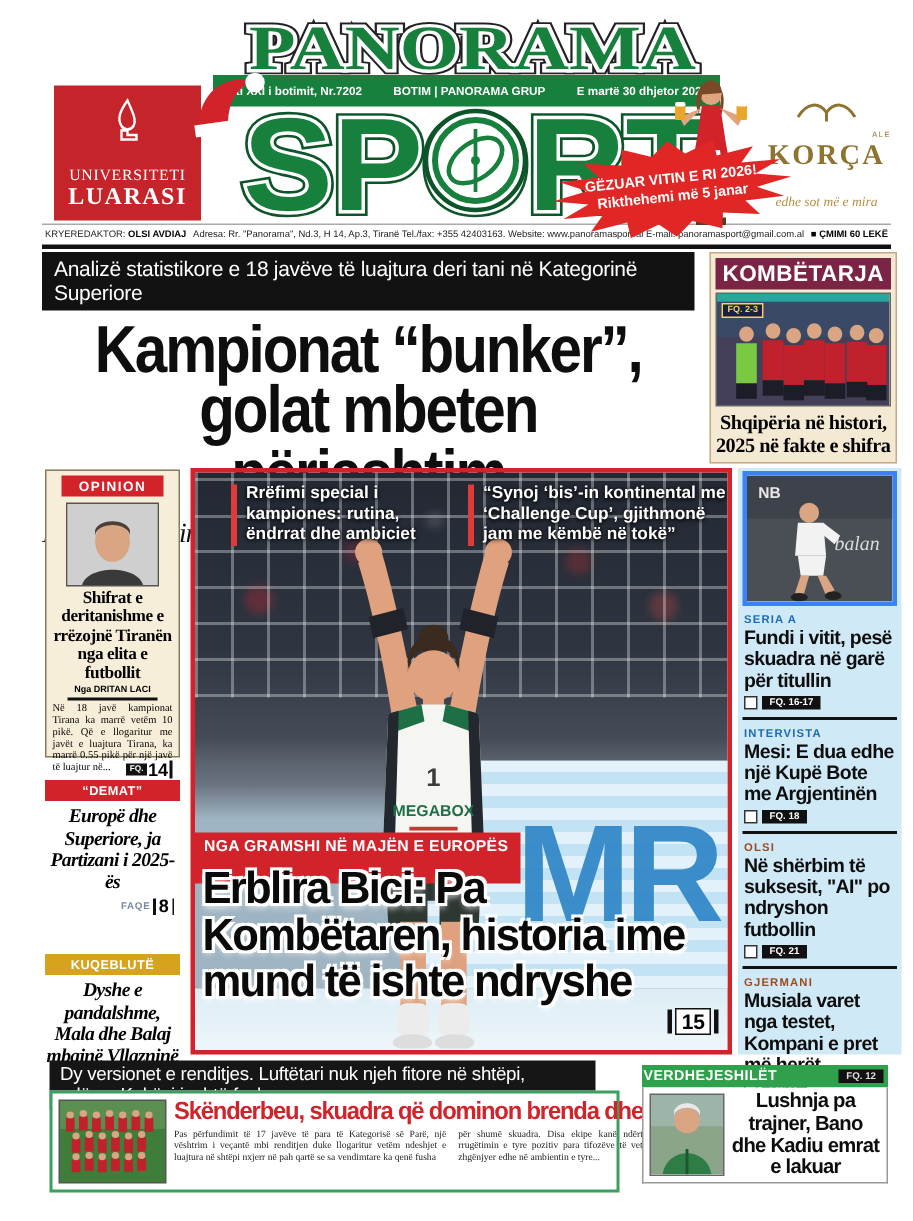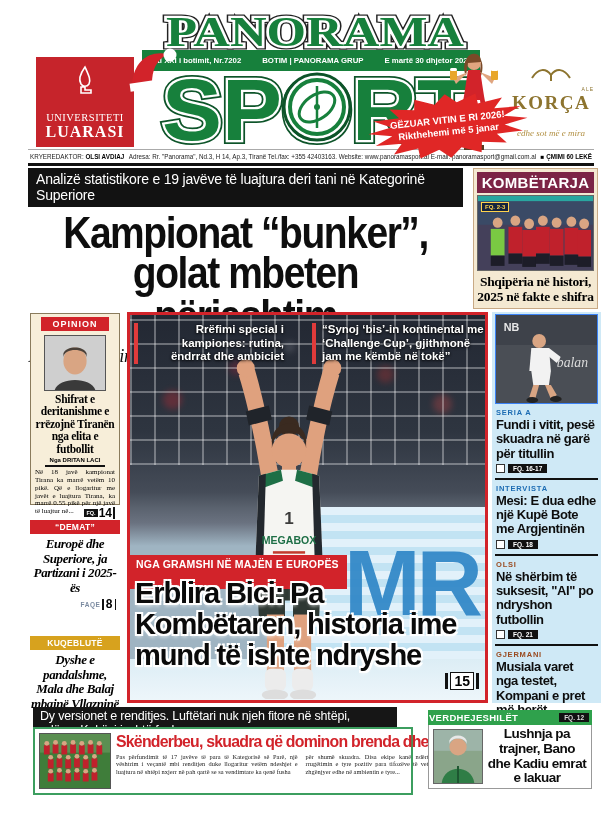--- a/index.html
+++ b/index.html
@@ -98,35 +98,35 @@
       repeating-linear-gradient(90deg, rgba(255,255,255,.32) 0 2px, transparent 2px 24px),
       repeating-linear-gradient(0deg, rgba(255,255,255,.32) 0 2px, transparent 2px 24px);}
   .hero .board{position:absolute; left:146px; top:192px; width:215px; height:152px;
     background:repeating-linear-gradient(180deg,#e2f1fa 0 8px,#c2e3f3 8px 16px);
     display:flex; align-items:center; justify-content:flex-end; padding-right:12px;}
   .hero .board .mr{font-size:92px; font-weight:800; color:#2f86c7; letter-spacing:-4px; opacity:.92; line-height:1;}
   .hero .floor{position:absolute; left:0; top:344px; width:100%; height:47px; background:linear-gradient(180deg,#dcedf5,#f0f7fb);}
   .player{position:absolute; left:58px; top:22px; width:202px; height:362px;}
   .hero .quote{position:absolute; top:8px; color:#fff; font-weight:bold; font-size:11.5px; line-height:1.18;
     border-left:4px solid #e03b3b; padding-left:6px; text-shadow:0 1px 3px rgba(0,0,0,.9), 0 0 2px rgba(0,0,0,.7);}
-  .hero .q1{left:4px; width:150px;text-align:right;}
+  .hero .q1{left:24px; width:150px;}
   .hero .q2{left:182px; width:172px;}
   .hero .redlabel{position:absolute; left:0; top:240px; background:var(--red); color:#fff; font-weight:bold;
     font-size:10.5px; padding:3px 8px 19px 6px; letter-spacing:.2px;}
   .hero h2{position:absolute; left:5px; top:262px; width:352px; font-size:30px; font-weight:bold; color:#0a0a0a;
     line-height:1.04; letter-spacing:-1.2px;
     text-shadow:-2px -2px 0 #fff, 2px -2px 0 #fff, -2px 2px 0 #fff, 2px 2px 0 #fff, 0 3px 4px rgba(255,255,255,.8);}
   .hero h2 span{display:block; transform:scaleX(.97); transform-origin:left;}
   .hero .ptag15{position:absolute; right:6px; bottom:10px; display:flex; align-items:center; gap:2px;}
   .hero .ptag15 .bar{width:3px; height:16px; background:#111;}
   .hero .ptag15 .n{background:#fff; font-size:14px; font-weight:bold; padding:0 3px; border:1px solid #111;}
 
   
   .rcol{position:absolute; left:492px; top:312px; width:109px; height:391px; background:var(--lightblue); padding:2px 3px;}
-  .rcol .photo{position:relative; width:100%; height:90px; border:1px solid #3b82f6; overflow:hidden;}
+  .rcol .photo{position:relative; width:100%; height:90px; border:3px solid #3b82f6; overflow:hidden;}
   .rcol .photo svg{width:100%; height:100%; display:block;}
   .ritem{padding:4px 1px 5px; border-bottom:2px solid #111;}
   .ritem:last-child{border-bottom:none;}
   .ritem .lbl{font-size:7.5px; font-weight:bold; letter-spacing:.8px;}
   .ritem:nth-of-type(2) .lbl, .ritem:nth-of-type(3) .lbl{color:var(--bluelabel);}
   .ritem:nth-of-type(4) .lbl, .ritem:nth-of-type(5) .lbl{color:var(--brownlabel);}
   .ritem .title{font-size:13px; font-weight:bold; color:#0d0d0d; line-height:1.1; letter-spacing:-.4px; margin-top:1px;}
   .tagrow{display:flex; align-items:center; gap:3px; margin-top:3px;}
   .tagrow .cb{width:9px; height:9px; background:#fff; border:1.5px solid #333;}
   .tagrow .tg{background:#111; color:#fff; font-size:6.5px; font-weight:bold; padding:1px 5px;}
@@ -242,21 +242,21 @@
       <b>OLSI AVDIAJ</b>
     </span>
     <span>Adresa: Rr. "Panorama", Nd.3, H 14, Ap.3, Tiranë Tel./fax: +355 42403163. Website: www.panoramasport.al E-mail: panoramasport@gmail.com.al</span>
     <b>■ <span>ÇMIMI</span>
       <span>60</span>
       <span>LEKË</span></b>
   </div>
   <div class="rule"></div>
 
   <section class="lead">
-    <div class="kicker">Analizë statistikore e 19 javëve të luajtura deri tani në Kategorinë Superiore</div>
+    <div class="kicker">Analizë statistikore e 18 javëve të luajtura deri tani në Kategorinë Superiore</div>
     <h1>
       <span>Kampionat “bunker”,</span>
       <span>golat mbeten përjashtim</span>
     </h1>
     <div class="sub">
       <span>Dinamo dominon sulmin dhe Elbasani mbrojtjen, Tirana...</span>
       <b>(4-6)</b>
     </div>
   </section>
 

